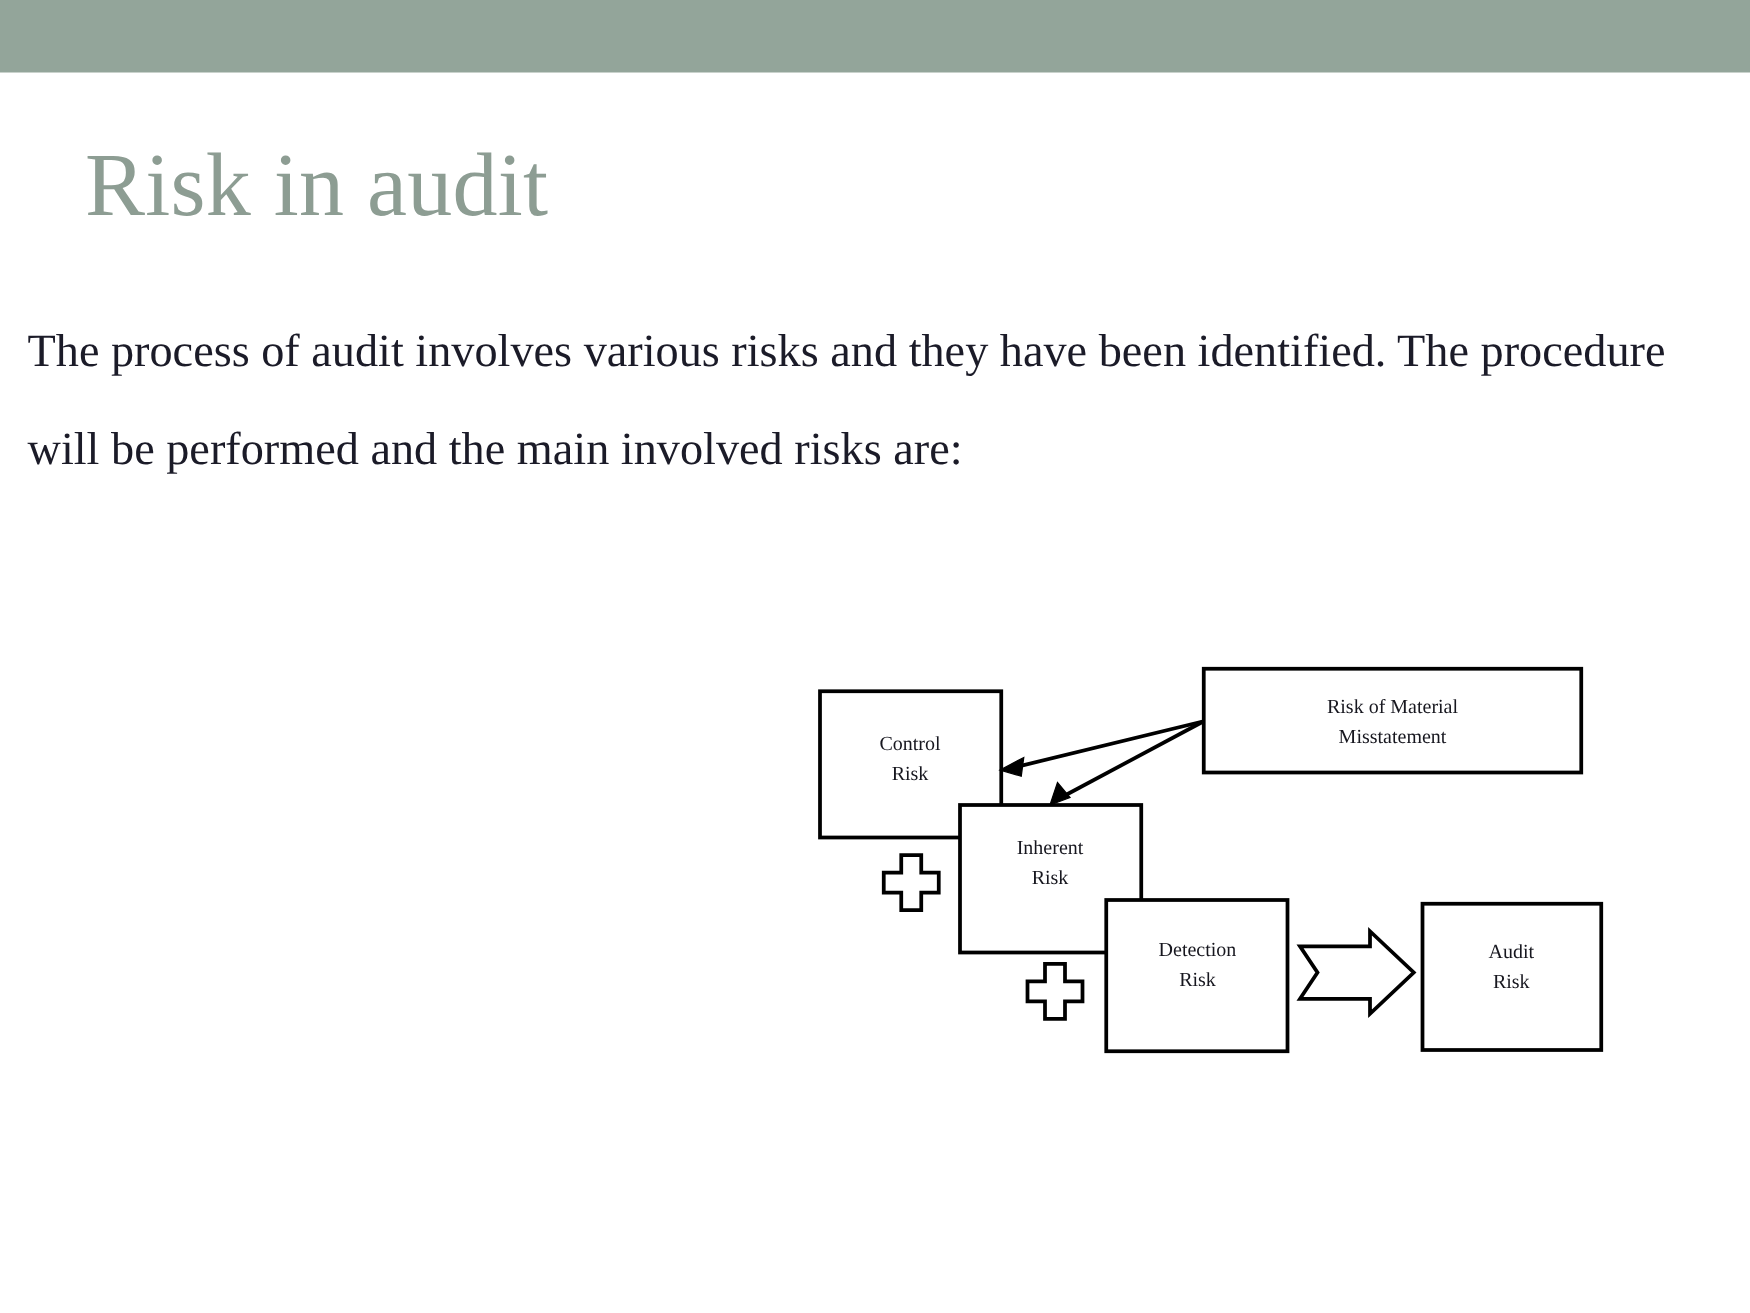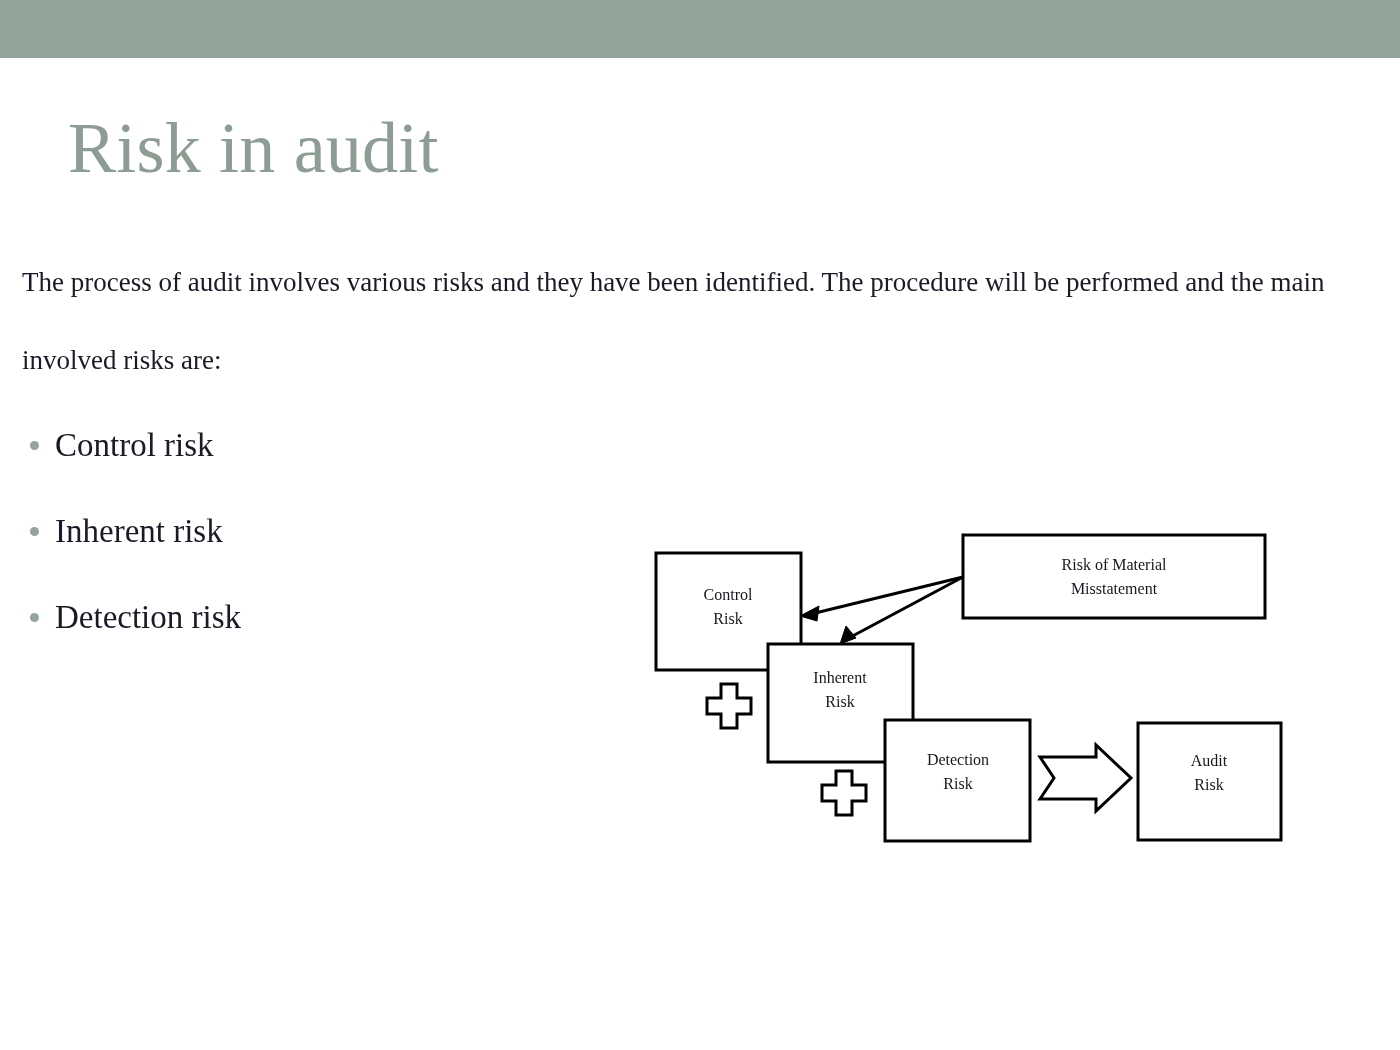--- a/index.html
+++ b/index.html
@@ -37,21 +37,21 @@
     font-family: "Liberation Serif", "DejaVu Serif", serif;
     font-weight: normal;
     letter-spacing: 0.2px;
     white-space: nowrap;
   }
   #body-paragraph {
     position: absolute;
     left: 22px;
     top: 243px;
     width: 1350px;
-    font-size: 27px;
+    font-size: 37px;
     line-height: 78px;
     color: #1b1b28;
     text-align: left;
   }
   #bullet-list {
     position: absolute;
     left: 22px;
     top: 402px;
     width: 640px;
     list-style: none;
@@ -96,34 +96,20 @@
 <body>
 
 <div id="slide">
 
   <div id="top-banner"></div>
 
   <div id="page-title">Risk in audit</div>
 
   <div id="body-paragraph">The process of audit involves various risks and they have been identified. The procedure will be performed and the main involved risks are:</div>
 
-  <ul id="bullet-list">
-    <li>
-      <span class="bullet-dot"></span>
-      <span>Control risk</span>
-    </li>
-    <li>
-      <span class="bullet-dot"></span>
-      <span>Inherent risk</span>
-    </li>
-    <li>
-      <span class="bullet-dot"></span>
-      <span>Detection risk</span>
-    </li>
-  </ul>
 
   <div id="diagram">
     <svg width="660" height="345" viewBox="0 0 660 345" xmlns="http://www.w3.org/2000/svg">
 
       <g>
         <rect x="323" y="15" width="302" height="83" fill="#ffffff" stroke="#000000" stroke-width="3"></rect>
         <text class="dg-box-label" x="474" y="50" text-anchor="middle">Risk of Material</text>
         <text class="dg-box-label" x="474" y="74" text-anchor="middle">Misstatement</text>
       </g>
 

